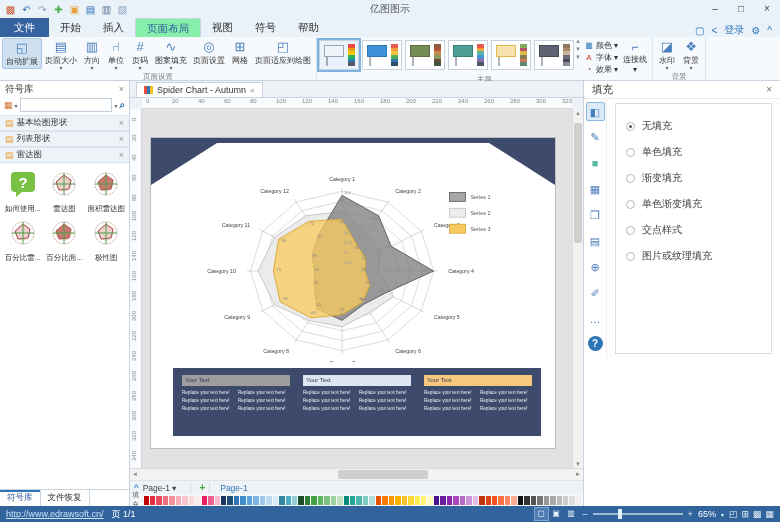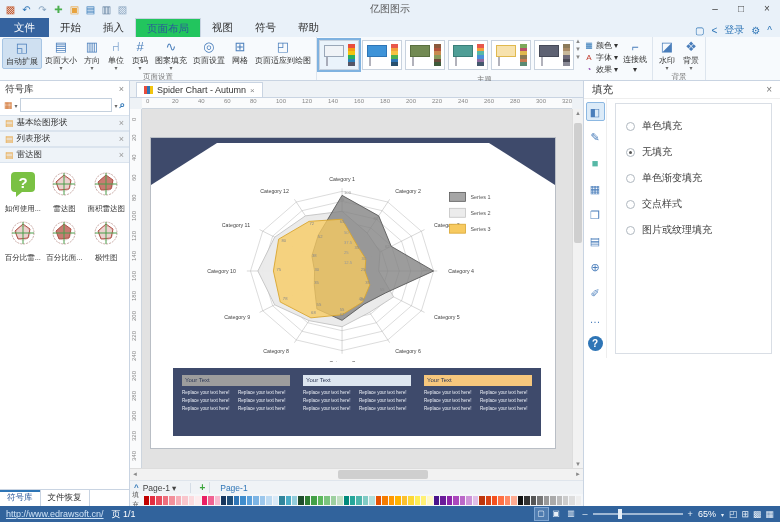--- a/index.html
+++ b/index.html
@@ -12,21 +12,21 @@
   .qat { display:flex; align-items:center; gap:3px; padding-left:4px; }
   .qat .qicon { width:13px; height:13px; font-size:10px; line-height:13px; text-align:center; cursor:default; }
   .app-title { position:absolute; left:50%; transform:translateX(-50%); font-size:10px; color:#555; }
   .wincontrols { margin-left:auto; display:flex; }
   .wincontrols span { width:26px; height:18px; text-align:center; font-size:10px; line-height:18px; color:#444; }
 
   
   .tabrow { position:absolute; top:18px; left:0; right:0; height:19px; display:flex; align-items:flex-end; background:#e9f1f9; }
   .rtab { padding:2px 11px 3px; font-size:10.5px; color:#333; height:19px; line-height:14px; }
   .rtab.file { background:#35639f; color:#fff; padding:2px 14px 3px; }
-  .rtab.active { background:#22c55e; color:#2b579a; border:1px solid #c9d4e2; border-bottom:none; }
+  .rtab.active { background:#86efac; color:#2b579a; border:1px solid #c9d4e2; border-bottom:none; }
   .tab-right { margin-left:auto; display:flex; align-items:center; gap:7px; padding-right:8px; font-size:10px; }
   .tab-right .tr-icon { color:#2e75b6; font-size:10px; }
   .tab-right .login { color:#2e75b6; }
 
   
   .ribbon { position:absolute; top:37px; left:0; right:0; height:44px; background:#f7fafd; border-bottom:1px solid #c9d4e2; display:flex; }
   .rgroup { position:relative; display:flex; flex-direction:column; border-right:1px solid #dde5ee; padding:1px 2px 0; }
   .rgroup-body { display:flex; flex:1; align-items:flex-start; }
   .rgroup-label { font-size:7.5px; color:#777; text-align:center; padding:0 0 1px; }
   .rbtn { display:flex; flex-direction:column; align-items:center; padding:1px 3px; font-size:8px; color:#333; border-radius:2px; }
@@ -730,26 +730,30 @@
           <div class="strip-icon">▦</div>
           <div class="strip-icon">❐</div>
           <div class="strip-icon">▤</div>
           <div class="strip-icon">⊕</div>
           <div class="strip-icon">✐</div>
           <div class="strip-icon">…</div>
           <div class="strip-icon help">?</div>
         </div>
       <div class="fill-options" id="fill-options">
           <div class="fopt">
+            <span class="radio on"></span>
+            <span>无填充</span>
+          </div>
+          <div class="fopt">
             <span class="radio"></span>
             <span>单色填充</span>
           </div>
           <div class="fopt">
-            <span class="radio on"></span>
-            <span>无填充</span>
+            <span class="radio"></span>
+            <span>渐变填充</span>
           </div>
           <div class="fopt">
             <span class="radio"></span>
             <span>单色渐变填充</span>
           </div>
           <div class="fopt">
             <span class="radio"></span>
             <span>交点样式</span>
           </div>
           <div class="fopt">

